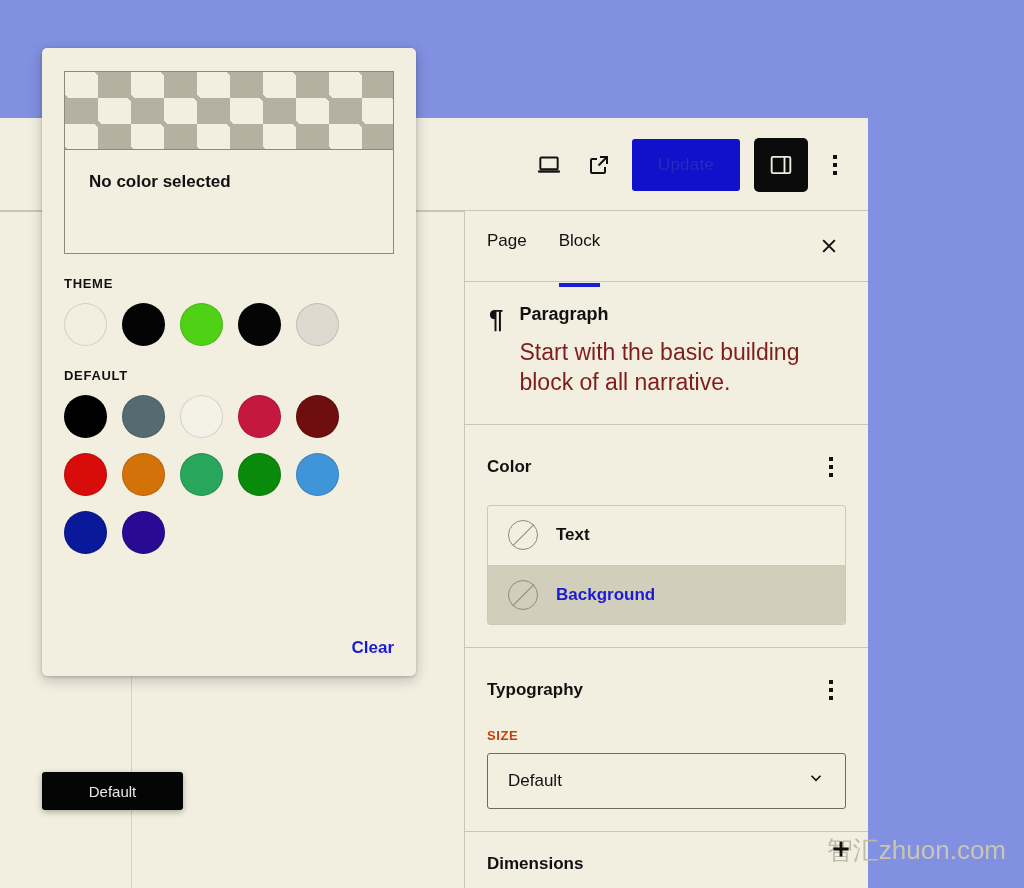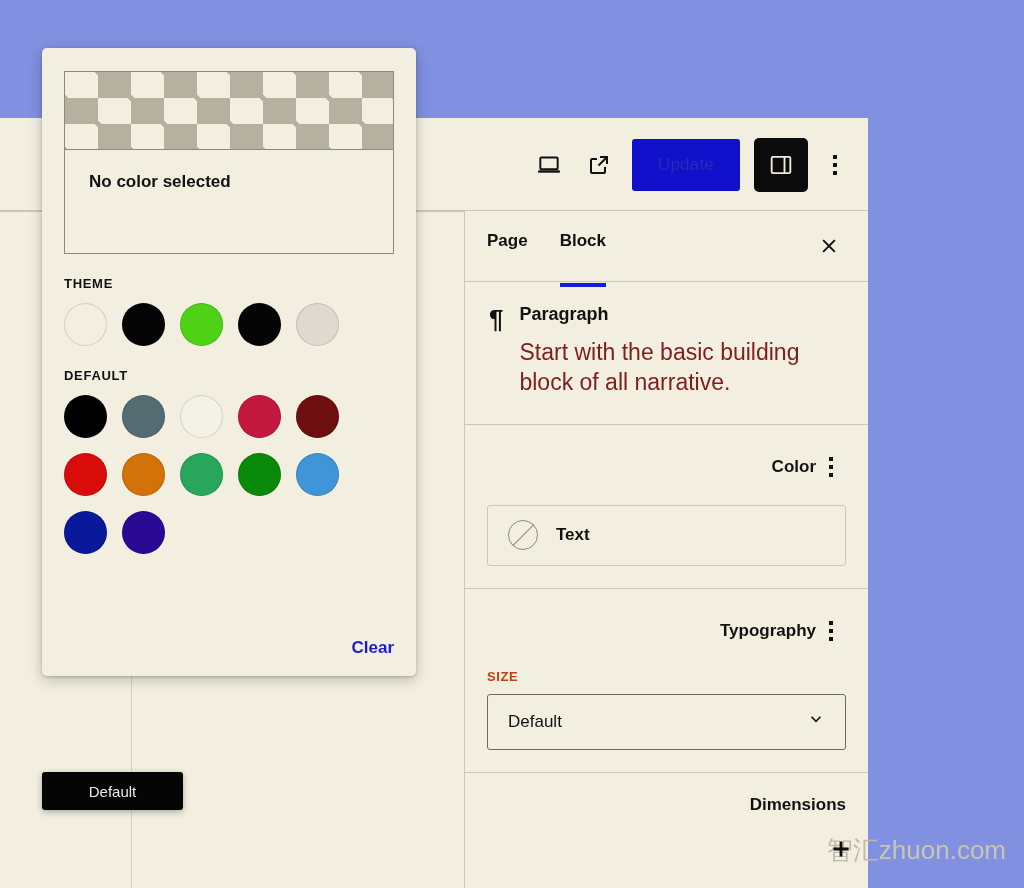--- a/index.html
+++ b/index.html
@@ -90,21 +90,21 @@
     border-left: 1px solid #c9c6b6;
   }
   #sb-tabs {
     position: relative;
     height: 71px;
     display: flex; align-items: center;
     border-bottom: 1px solid #c9c6b6;
     padding: 0 22px;
   }
   .sb-tab {
-    font-size: 17px; font-weight: 700; color: #111;
+    font-size: 17px; font-weight: 400; color: #111;
     margin-right: 32px; height: 82px; line-height: 71px;
     position: relative; cursor: pointer;
   }
   .sb-tab.active::after {
     content: ""; position: absolute; left: 0; right: 0; bottom: 0;
     height: 4px; background: #1b1bd6;
   }
   #sb-close {
     margin-left: auto; width: 34px; height: 34px;
     display: flex; align-items: center; justify-content: center;
@@ -113,21 +113,21 @@
 
   .sb-section { border-bottom: 1px solid #c9c6b6; padding: 22px; }
 
   
   #block-card { display: flex; gap: 16px; padding: 22px 24px 26px 24px; }
   #block-icon { font-size: 26px; line-height: 1; color: #111; font-weight: 700; padding-top: 2px;}
   #block-title { font-size: 18px; font-weight: 700; color: #111; margin-bottom: 12px; }
   #block-desc { font-size: 23px; color: #7f1d1d; line-height: 1.32; max-width: 315px; }
 
   .section-head {
-    display: flex; align-items: center; justify-content: flex-end;
+    display: flex; align-items: center; justify-content: space-between;
     margin-bottom: 18px;
   }
   .section-title { font-size: 17px; font-weight: 700; color: #111; }
 
   
   #color-rows {
     border: 1px solid #cdc9b8; border-radius: 3px; overflow: hidden;
   }
   .color-row {
     display: flex; align-items: center; gap: 18px;
@@ -315,20 +315,24 @@
         <div class="ellipsis-v" style="margin-left:0">
           <i></i>
             <i></i>
             <i></i>
         </div>
       </div>
       <div id="color-rows">
         <div class="color-row">
           <span class="swatch-none"></span>
           <span class="color-row-label">Text</span>
+        </div>
+        <div class="color-row selected">
+          <span class="swatch-none"></span>
+          <span class="color-row-label">Background</span>
         </div>
       </div>
     </div>
 
     <div class="sb-section">
       <div class="section-head">
         <span class="section-title">Typography</span>
         <div class="ellipsis-v" style="margin-left:0">
           <i></i>
             <i></i>

